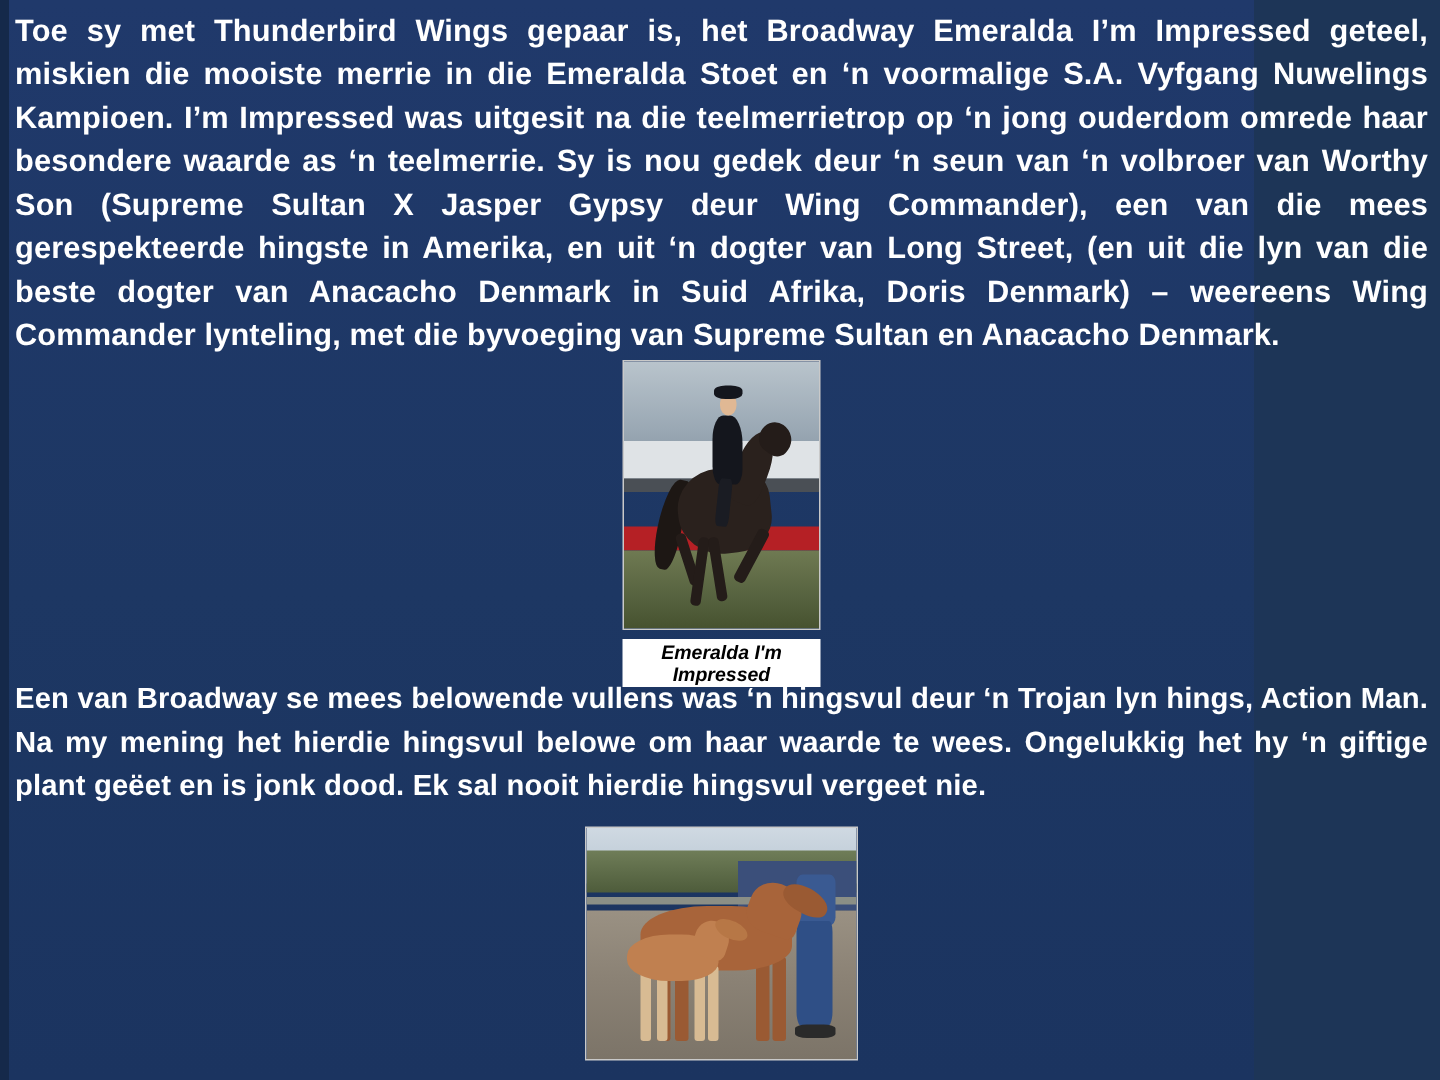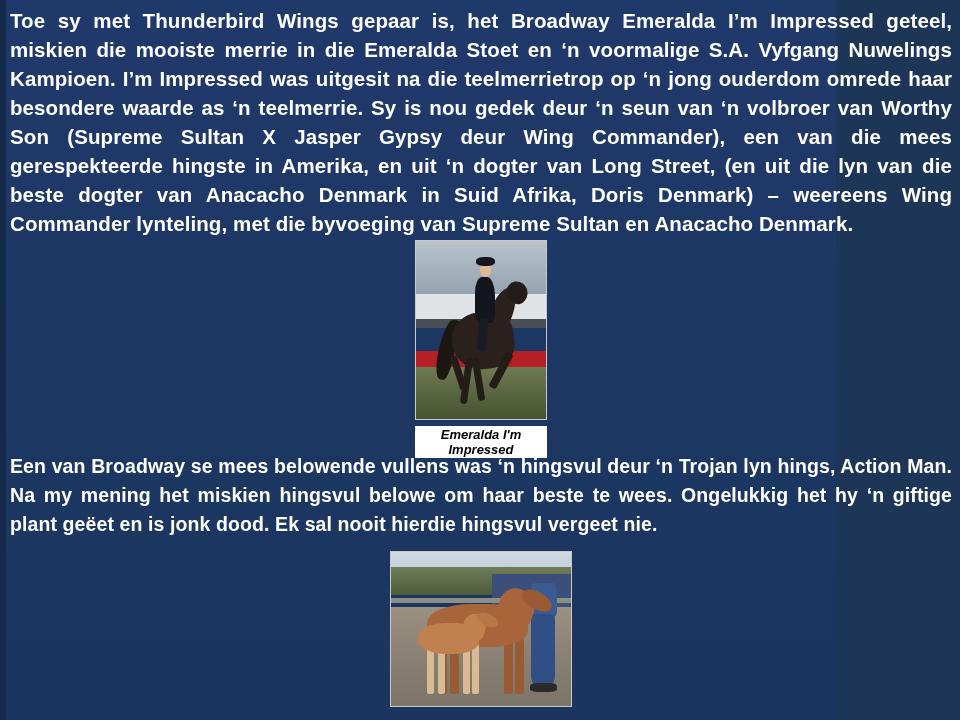--- a/index.html
+++ b/index.html
@@ -324,21 +324,21 @@
       <div class="p1-horse-neck"></div>
       <div class="p1-horse-head"></div>
       <div class="p1-rider-body"></div>
       <div class="p1-rider-leg"></div>
       <div class="p1-rider-head"></div>
       <div class="p1-rider-hat"></div>
     </div>
     <div class="caption">Emeralda I'm Impressed</div>
   </div>
 
-  <div class="para-block" id="paragraph-two">Een van Broadway se mees belowende vullens was ‘n hingsvul deur ‘n Trojan lyn hings, Action Man. Na my mening het miskien hingsvul belowe om haar beste te wees. Ongelukkig het hy ‘n giftige plant geëet en is jonk dood. Ek sal nooit hierdie hingsvul vergeet nie.</div>
+  <div class="para-block" id="paragraph-two">Een van Broadway se mees belowende vullens was ‘n hingsvul deur ‘n Trojan lyn hings, Action Man. Na my mening het hierdie hingsvul belowe om haar waarde te wees. Ongelukkig het hy ‘n giftige plant geëet en is jonk dood. Ek sal nooit hierdie hingsvul vergeet nie.</div>
 
   <div class="figure" id="figure-two">
     <div class="photo" id="photo-two">
       <div class="p2-sky"></div>
       <div class="p2-trees"></div>
       <div class="p2-barn"></div>
       <div class="p2-fence"></div>
       <div class="p2-ground"></div>
       <div class="p2-person-torso"></div>
       <div class="p2-person-legs"></div>

